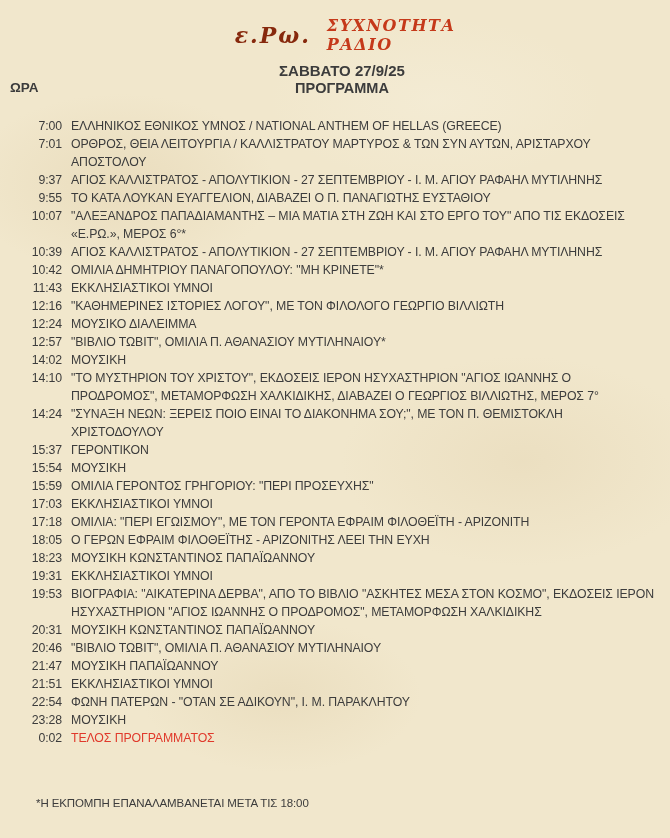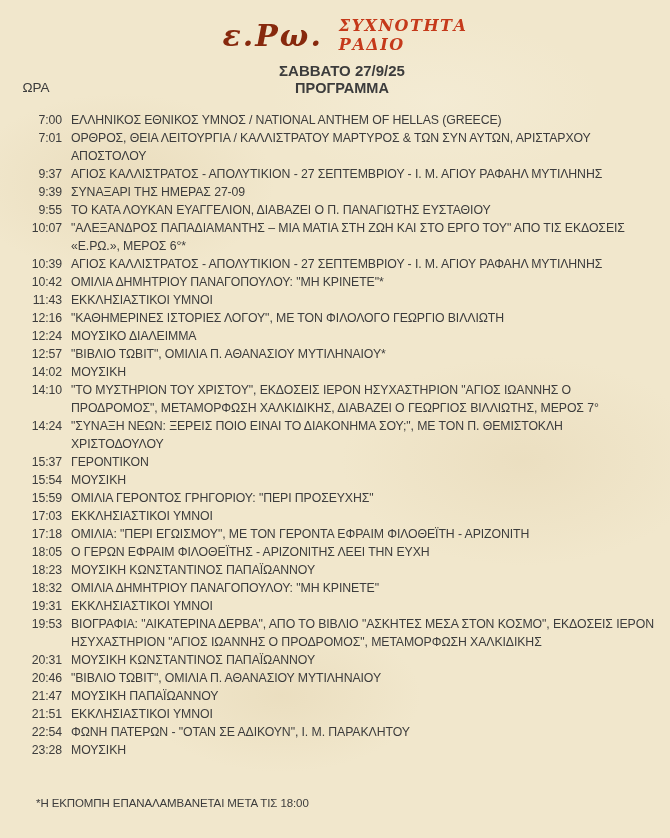--- a/index.html
+++ b/index.html
@@ -24,21 +24,21 @@
     justify-content: center;
     align-items: center;
     gap: 16px;
     transform: translateX(10px);
     height: 44px;
   }
   .logo-script {
     font-family: "DejaVu Serif", serif;
     font-style: italic;
     font-weight: bold;
-    font-size: 30px;
+    font-size: 22px;
     letter-spacing: 2px;
   }
   .station {
     text-align: left;
     font-family: "DejaVu Serif", serif;
     font-style: italic;
     font-weight: bold;
     font-size: 16px;
     line-height: 19px;
     letter-spacing: 1.5px;
@@ -53,32 +53,32 @@
   .col-header {
     position: relative;
     margin-top: 1px;
     height: 16px;
   }
   .col-header .hour-label {
     position: absolute;
     left: 10px;
     top: 0;
     width: 52px;
-    text-align: center;
-    font-weight: normal;
+    text-align: left;
+    font-weight: bold;
     font-size: 13.5px;
   }
   .col-header .prog-label {
     text-align: center;
     font-weight: bold;
     font-size: 14.5px;
     transform: translateX(7px);
   }
 
-  .schedule { margin-top: 15px; padding-left: 10px; }
+  .schedule { margin-top: 21px; padding-left: 10px; }
   .row {
     display: flex;
     align-items: flex-start;
     font-size: 12.3px;
     line-height: 18px;
     letter-spacing: -0.1px;
   }
   .row .time {
     width: 52px;
     min-width: 52px;
@@ -128,24 +128,20 @@
   <div class="row">
     <div class="time">7:01</div>
     <div class="title">ΟΡΘΡΟΣ, ΘΕΙΑ ΛΕΙΤΟΥΡΓΙΑ / ΚΑΛΛΙΣΤΡΑΤΟΥ ΜΑΡΤΥΡΟΣ &amp; ΤΩΝ ΣΥΝ ΑΥΤΩΝ, ΑΡΙΣΤΑΡΧΟΥ ΑΠΟΣΤΟΛΟΥ</div>
   </div>
 
   <div class="row">
     <div class="time">9:37</div>
     <div class="title">ΑΓΙΟΣ ΚΑΛΛΙΣΤΡΑΤΟΣ - ΑΠΟΛΥΤΙΚΙΟΝ - 27 ΣΕΠΤΕΜΒΡΙΟΥ - Ι. Μ. ΑΓΙΟΥ ΡΑΦΑΗΛ ΜΥΤΙΛΗΝΗΣ</div>
   </div>
 
-  <div class="row">
-    <div class="time">9:39</div>
-    <div class="title">ΣΥΝΑΞΑΡΙ ΤΗΣ ΗΜΕΡΑΣ 27-09</div>
-  </div>
 
   <div class="row">
     <div class="time">9:55</div>
     <div class="title">ΤΟ ΚΑΤΑ ΛΟΥΚΑΝ ΕΥΑΓΓΕΛΙΟΝ, ΔΙΑΒΑΖΕΙ Ο Π. ΠΑΝΑΓΙΩΤΗΣ ΕΥΣΤΑΘΙΟΥ</div>
   </div>
 
   <div class="row">
     <div class="time">10:07</div>
     <div class="title">"ΑΛΕΞΑΝΔΡΟΣ ΠΑΠΑΔΙΑΜΑΝΤΗΣ – ΜΙΑ ΜΑΤΙΑ ΣΤΗ ΖΩΗ ΚΑΙ ΣΤΟ ΕΡΓΟ ΤΟΥ" ΑΠΟ ΤΙΣ ΕΚΔΟΣΕΙΣ «Ε.ΡΩ.», ΜΕΡΟΣ 6°*</div>
   </div>
@@ -223,24 +219,20 @@
   <div class="row">
     <div class="time">18:05</div>
     <div class="title">Ο ΓΕΡΩΝ ΕΦΡΑΙΜ ΦΙΛΟΘΕΪΤΗΣ - ΑΡΙΖΟΝΙΤΗΣ ΛΕΕΙ ΤΗΝ ΕΥΧΗ</div>
   </div>
 
   <div class="row">
     <div class="time">18:23</div>
     <div class="title">ΜΟΥΣΙΚΗ ΚΩΝΣΤΑΝΤΙΝΟΣ ΠΑΠΑΪΩΑΝΝΟΥ</div>
   </div>
 
-  <div class="row">
-    <div class="time">18:32</div>
-    <div class="title">ΟΜΙΛΙΑ ΔΗΜΗΤΡΙΟΥ ΠΑΝΑΓΟΠΟΥΛΟΥ: "ΜΗ ΚΡΙΝΕΤΕ"</div>
-  </div>
 
   <div class="row">
     <div class="time">19:31</div>
     <div class="title">ΕΚΚΛΗΣΙΑΣΤΙΚΟΙ ΥΜΝΟΙ</div>
   </div>
 
   <div class="row">
     <div class="time">19:53</div>
     <div class="title">ΒΙΟΓΡΑΦΙΑ: "ΑΙΚΑΤΕΡΙΝΑ ΔΕΡΒΑ",  ΑΠΟ ΤΟ ΒΙΒΛΙΟ "ΑΣΚΗΤΕΣ ΜΕΣΑ ΣΤΟΝ ΚΟΣΜΟ", ΕΚΔΟΣΕΙΣ ΙΕΡΟΝ ΗΣΥΧΑΣΤΗΡΙΟΝ "ΑΓΙΟΣ ΙΩΑΝΝΗΣ Ο ΠΡΟΔΡΟΜΟΣ", ΜΕΤΑΜΟΡΦΩΣΗ ΧΑΛΚΙΔΙΚΗΣ</div>
   </div>
@@ -270,17 +262,21 @@
     <div class="time">22:54</div>
     <div class="title">ΦΩΝΗ ΠΑΤΕΡΩΝ - "ΟΤΑΝ ΣΕ ΑΔΙΚΟΥΝ", Ι. Μ. ΠΑΡΑΚΛΗΤΟΥ</div>
   </div>
 
   <div class="row">
     <div class="time">23:28</div>
     <div class="title">ΜΟΥΣΙΚΗ</div>
   </div>
 
 
+  <div class="row">
+    <div class="time">0:02</div>
+    <div class="title" style="color: rgb(224, 57, 43);">ΤΕΛΟΣ ΠΡΟΓΡΑΜΜΑΤΟΣ</div>
+  </div>
 </div>
 
   <div class="footnote">*Η ΕΚΠΟΜΠΗ  ΕΠΑΝΑΛΑΜΒΑΝΕΤΑΙ ΜΕΤΑ ΤΙΣ 18:00</div>
 
 </div>
 
 </body></html>

